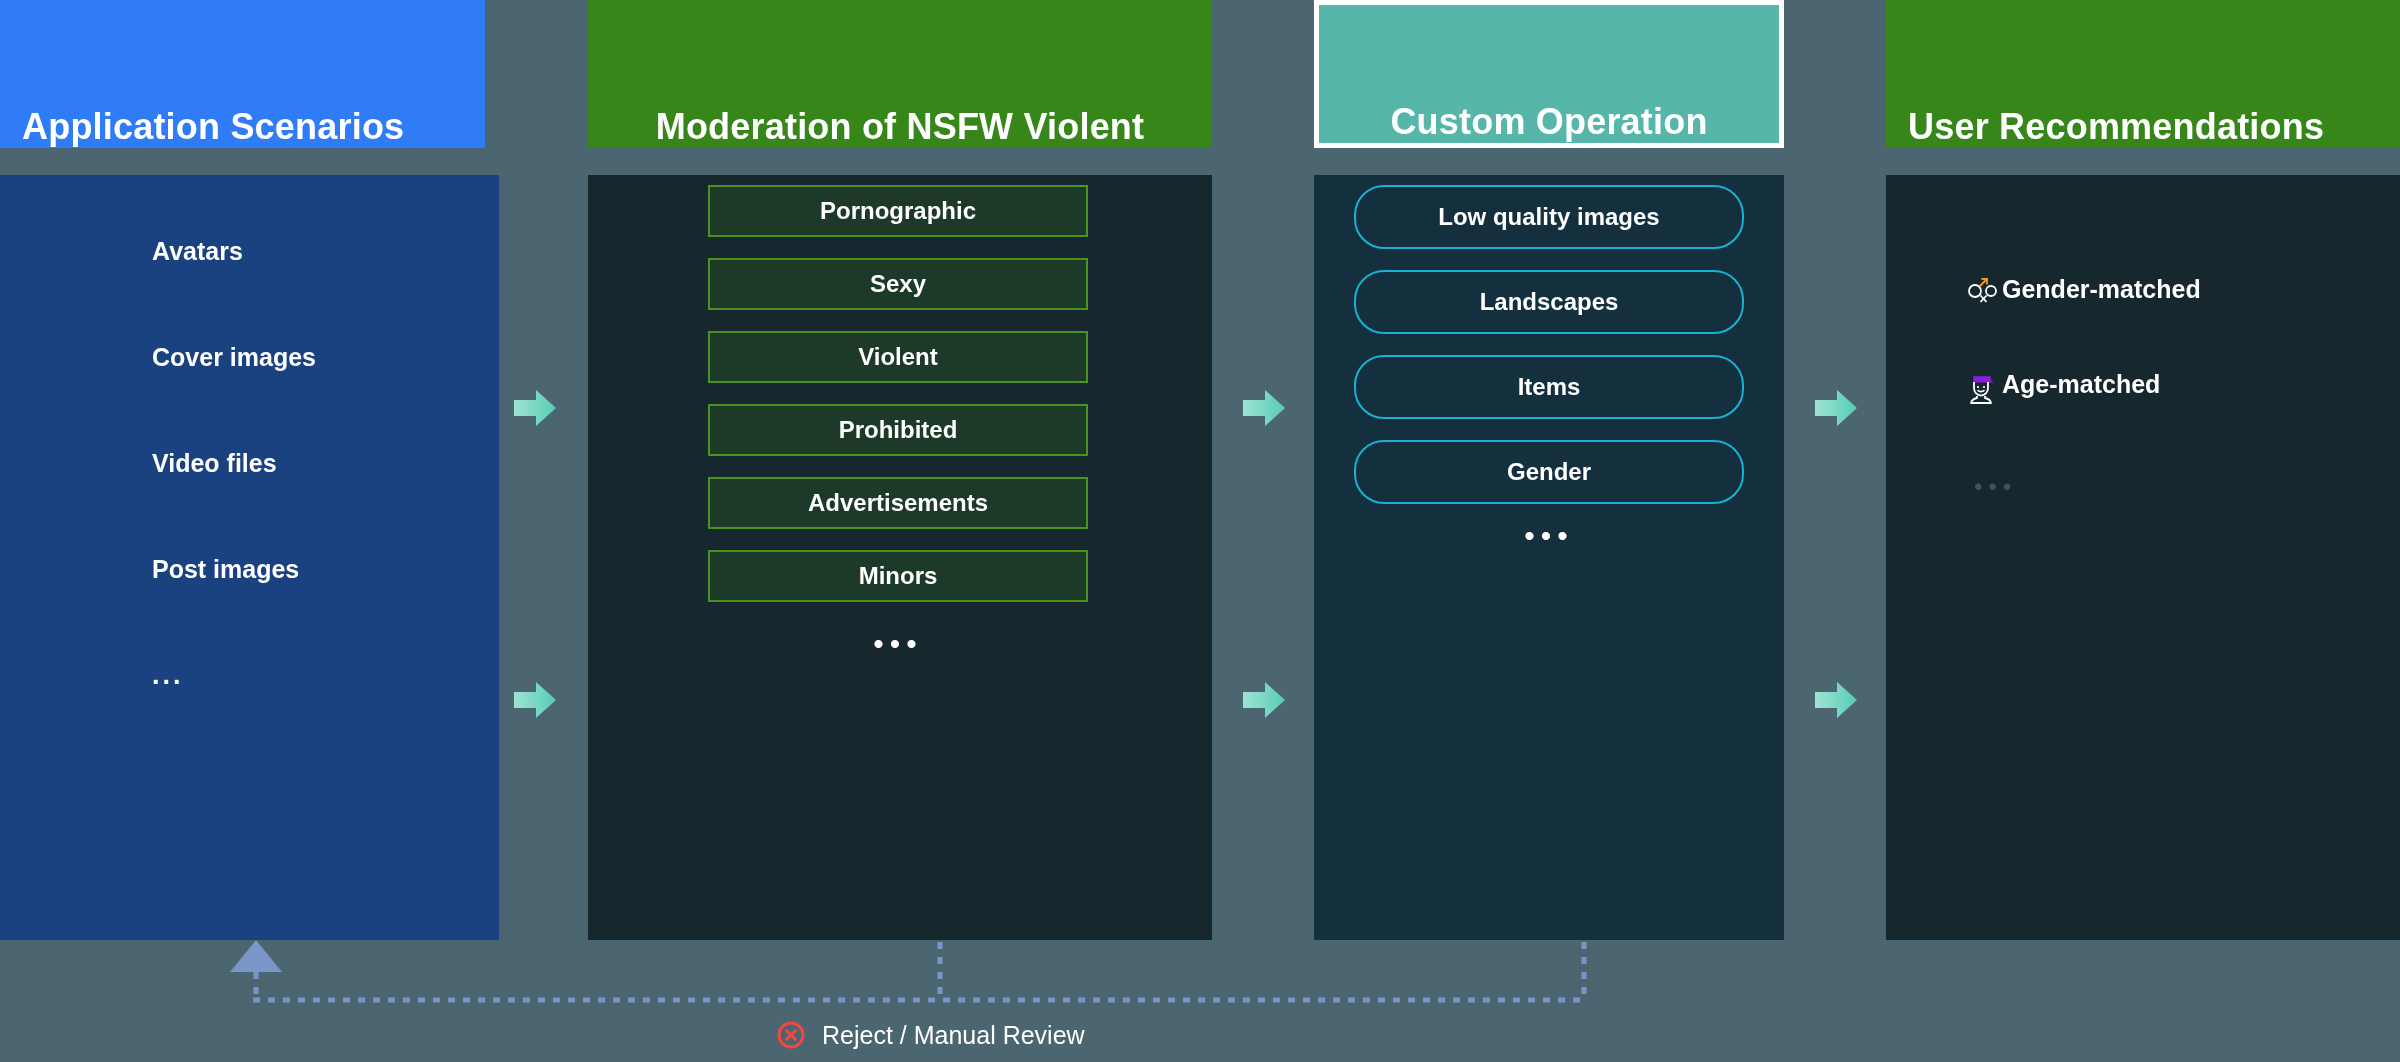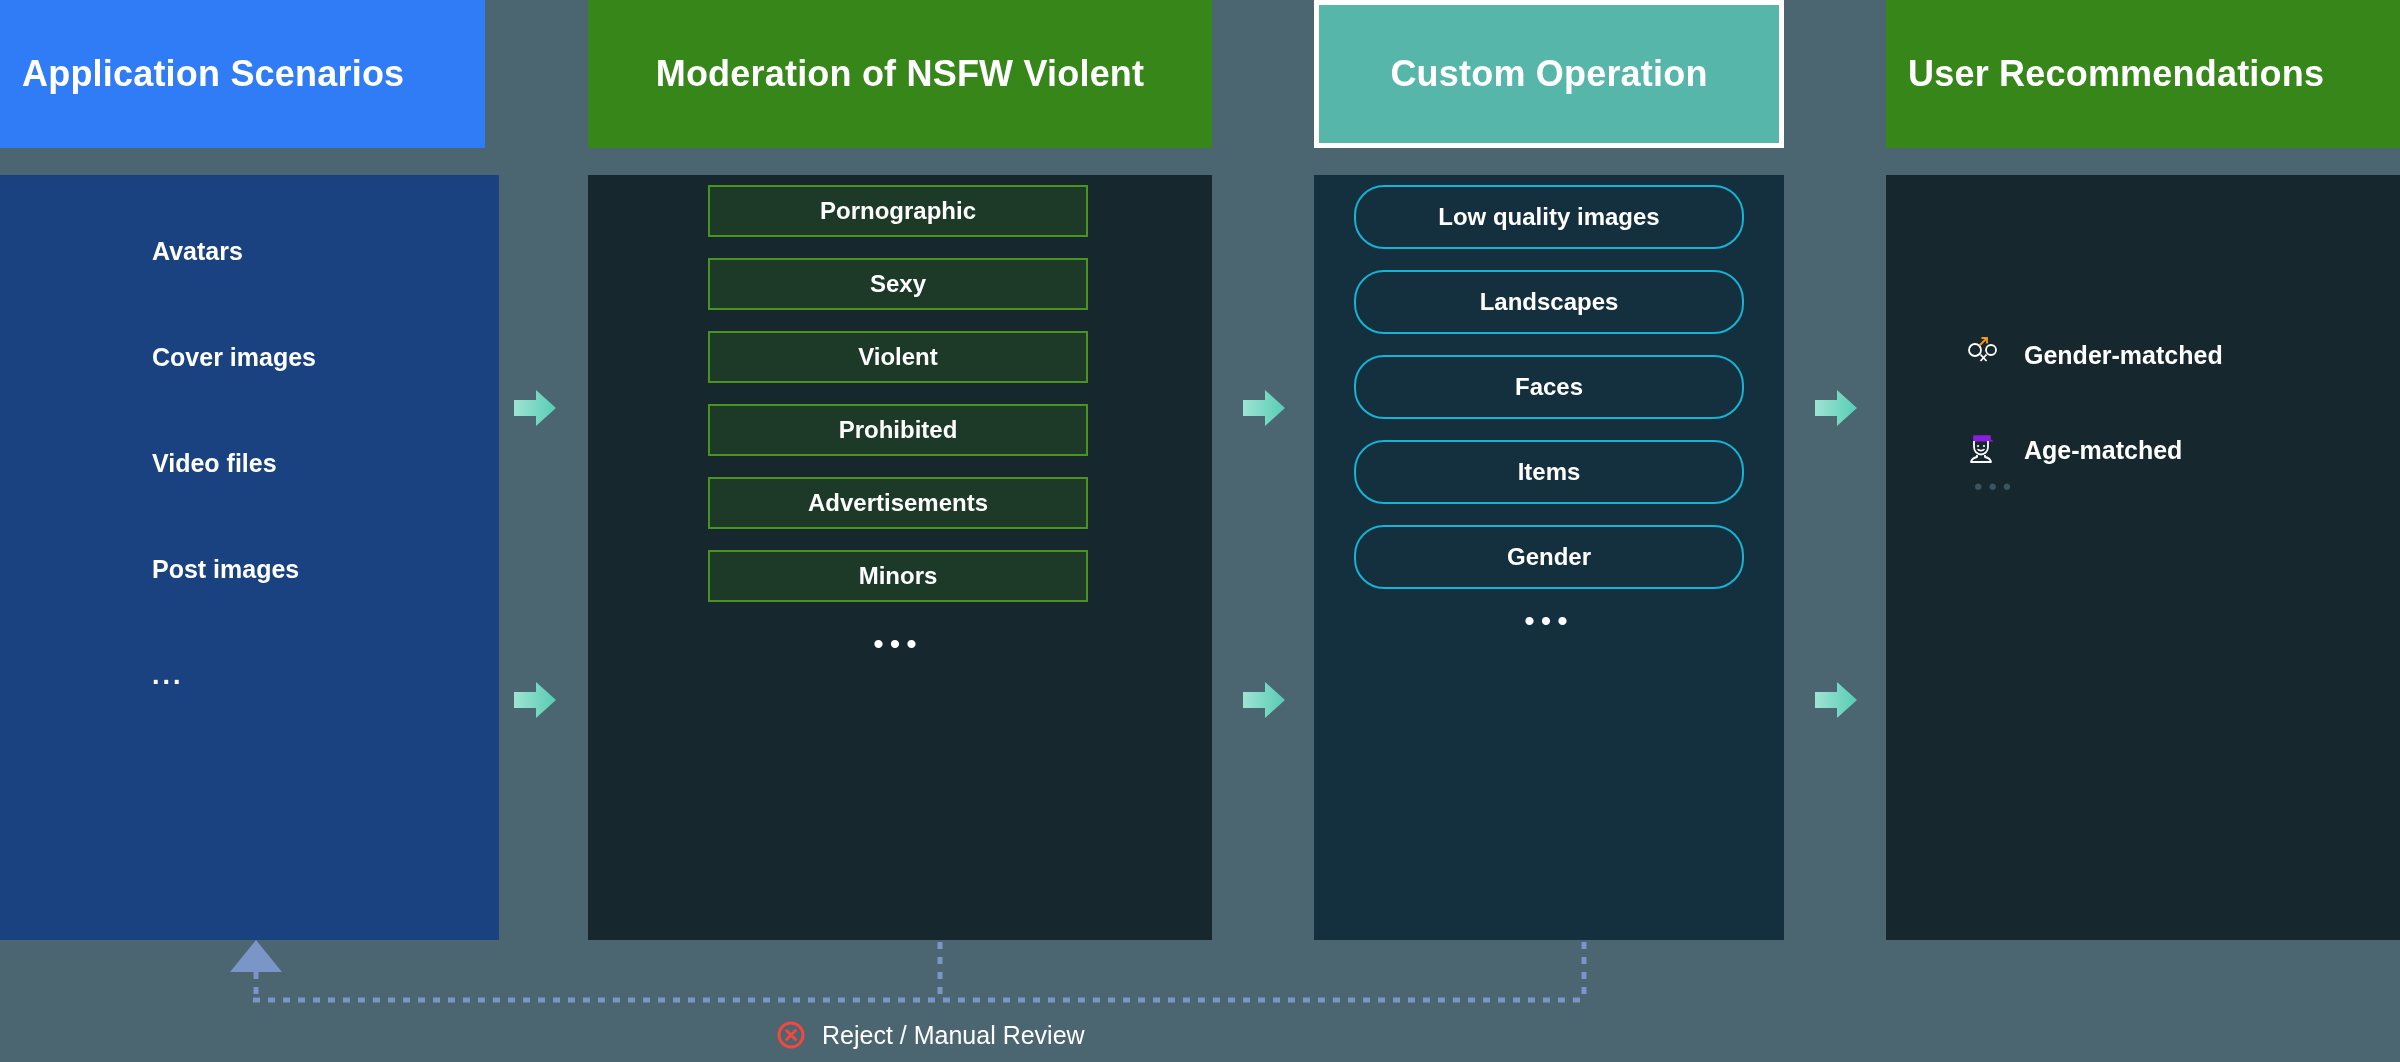--- a/index.html
+++ b/index.html
@@ -21,21 +21,21 @@
     left: 0; top: 0;
     width: 2400px;
     height: 1062px;
     background: #4b6670;
   }
 
   
   .col-header {
     position: absolute;
     display: flex;
-    align-items: center;
+    align-items: flex-end;
     box-sizing: border-box;
   }
   .col-header .htext {
     color: #ffffff;
     font-weight: bold;
     font-size: 36px;
     letter-spacing: 0.2px;
     white-space: nowrap;
   }
 
@@ -173,22 +173,21 @@
   .reco-list {
     position: absolute;
     left: 80px;
     top: 100px;
     display: flex;
     flex-direction: column;
   }
   .reco-item {
     height: 95px;
     display: flex;
-    align-items: flex-end;
-    gap: 22px;
+    align-items: flex-start;
   }
   .reco-icon {
     width: 36px;
     height: 36px;
     flex: 0 0 36px;
     display: block;
   }
   .reco-label {
     color: #ffffff;
     font-size: 25px;
@@ -280,21 +279,20 @@
       <div class="nsfw-box">Advertisements</div>
       <div class="nsfw-box">Minors</div>
       <div class="ellipsis-row">•••</div>
     </div>
   </div>
 
   <div class="col-body" id="body-3">
     <div class="custom-list">
       <div class="custom-pill">Low quality images</div>
       <div class="custom-pill">Landscapes</div>
-      <div class="custom-pill">Faces</div>
       <div class="custom-pill">Items</div>
       <div class="custom-pill">Gender</div>
       <div class="ellipsis-row">•••</div>
     </div>
   </div>
 
   <div class="col-body" id="body-4">
     <div class="reco-list">
 
       <div class="reco-item">

